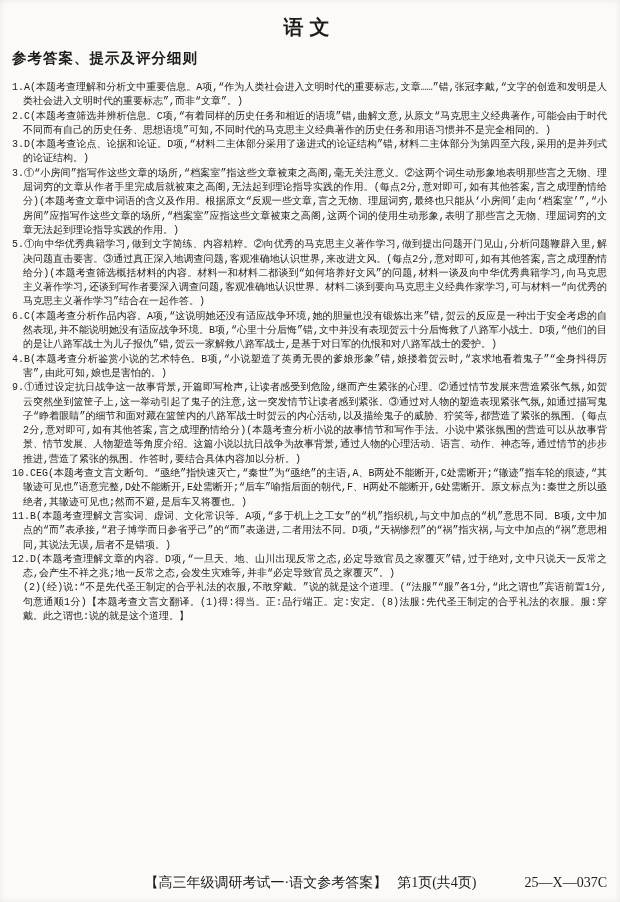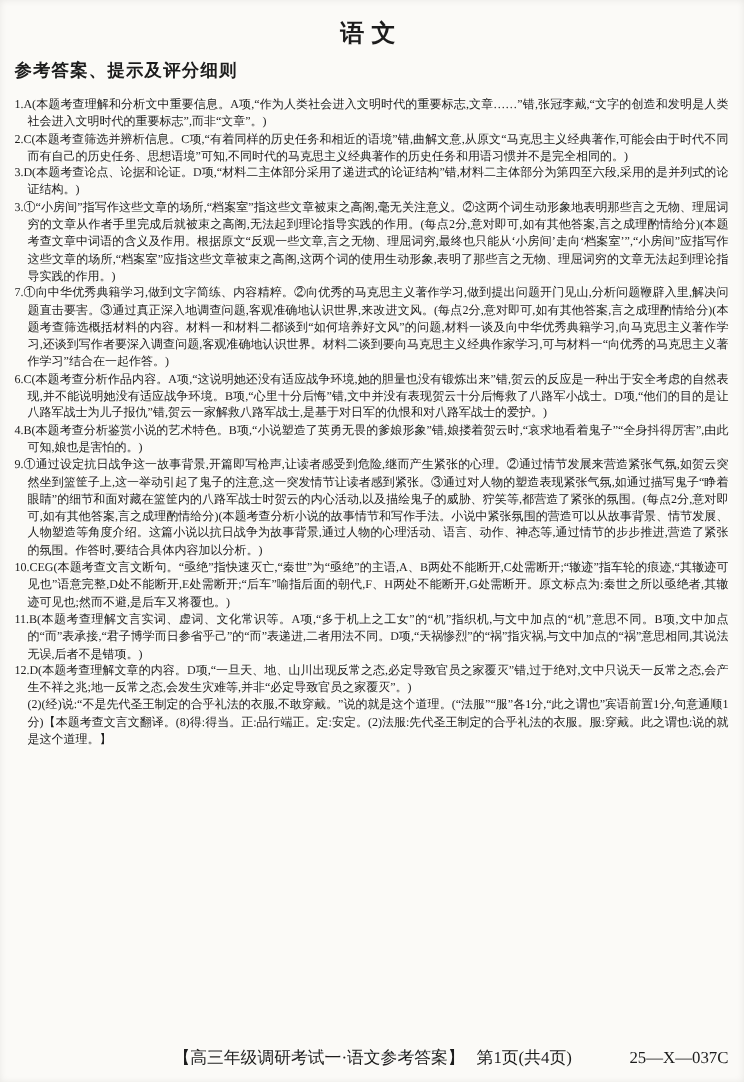--- a/index.html
+++ b/index.html
@@ -31,20 +31,21 @@
     letter-spacing: 1px;
   }
   .answers p {
     margin: 0;
     font-size: 10px;
     line-height: 14.3px;
     text-align: justify;
     padding-left: 11px;
     text-indent: -11px;
     word-break: break-all;
+    font-family: Liberation Mono, monospace;
   }
   .answers p.cont {
     text-indent: 0;
   }
   .footer {
     position: absolute;
     left: 14px;
     right: 13px;
     bottom: 13px;
     font-size: 14px;
@@ -66,27 +67,27 @@
 
 <div class="page">
   <h1 class="title">语文</h1>
   <h2 class="subtitle">参考答案、提示及评分细则</h2>
 
   <div class="answers">
     <p>1.A(本题考查理解和分析文中重要信息。A项,“作为人类社会进入文明时代的重要标志,文章……”错,张冠李戴,“文字的创造和发明是人类社会进入文明时代的重要标志”,而非“文章”。)</p>
     <p>2.C(本题考查筛选并辨析信息。C项,“有着同样的历史任务和相近的语境”错,曲解文意,从原文“马克思主义经典著作,可能会由于时代不同而有自己的历史任务、思想语境”可知,不同时代的马克思主义经典著作的历史任务和用语习惯并不是完全相同的。)</p>
     <p>3.D(本题考查论点、论据和论证。D项,“材料二主体部分采用了递进式的论证结构”错,材料二主体部分为第四至六段,采用的是并列式的论证结构。)</p>
     <p>3.①“小房间”指写作这些文章的场所,“档案室”指这些文章被束之高阁,毫无关注意义。②这两个词生动形象地表明那些言之无物、理屈词穷的文章从作者手里完成后就被束之高阁,无法起到理论指导实践的作用。(每点2分,意对即可,如有其他答案,言之成理酌情给分)(本题考查文章中词语的含义及作用。根据原文“反观一些文章,言之无物、理屈词穷,最终也只能从‘小房间’走向‘档案室’”,“小房间”应指写作这些文章的场所,“档案室”应指这些文章被束之高阁,这两个词的使用生动形象,表明了那些言之无物、理屈词穷的文章无法起到理论指导实践的作用。)</p>
-    <p>7.①向中华优秀典籍学习,做到文字简练、内容精粹。②向优秀的马克思主义著作学习,做到提出问题开门见山,分析问题鞭辟入里,解决问题直击要害。③通过真正深入地调查问题,客观准确地认识世界,来改进文风。(每点2分,意对即可,如有其他答案,言之成理酌情给分)(本题考查筛选概括材料的内容。材料一和材料二都谈到“如何培养好文风”的问题,材料一谈及向中华优秀典籍学习,向马克思主义著作学习,还谈到写作者要深入调查问题,客观准确地认识世界。材料二谈到要向马克思主义经典作家学习,可与材料一“向优秀的马克思主义著作学习”结合在一起作答。)</p>
+    <p>5.①向中华优秀典籍学习,做到文字简练、内容精粹。②向优秀的马克思主义著作学习,做到提出问题开门见山,分析问题鞭辟入里,解决问题直击要害。③通过真正深入地调查问题,客观准确地认识世界,来改进文风。(每点2分,意对即可,如有其他答案,言之成理酌情给分)(本题考查筛选概括材料的内容。材料一和材料二都谈到“如何培养好文风”的问题,材料一谈及向中华优秀典籍学习,向马克思主义著作学习,还谈到写作者要深入调查问题,客观准确地认识世界。材料二谈到要向马克思主义经典作家学习,可与材料一“向优秀的马克思主义著作学习”结合在一起作答。)</p>
     <p>6.C(本题考查分析作品内容。A项,“这说明她还没有适应战争环境,她的胆量也没有锻炼出来”错,贺云的反应是一种出于安全考虑的自然表现,并不能说明她没有适应战争环境。B项,“心里十分后悔”错,文中并没有表现贺云十分后悔救了八路军小战士。D项,“他们的目的是让八路军战士为儿子报仇”错,贺云一家解救八路军战士,是基于对日军的仇恨和对八路军战士的爱护。)</p>
     <p>4.B(本题考查分析鉴赏小说的艺术特色。B项,“小说塑造了英勇无畏的爹娘形象”错,娘搂着贺云时,“哀求地看着鬼子”“全身抖得厉害”,由此可知,娘也是害怕的。)</p>
     <p>9.①通过设定抗日战争这一故事背景,开篇即写枪声,让读者感受到危险,继而产生紧张的心理。②通过情节发展来营造紧张气氛,如贺云突然坐到篮筐子上,这一举动引起了鬼子的注意,这一突发情节让读者感到紧张。③通过对人物的塑造表现紧张气氛,如通过描写鬼子“睁着眼睛”的细节和面对藏在篮筐内的八路军战士时贺云的内心活动,以及描绘鬼子的威胁、狞笑等,都营造了紧张的氛围。(每点2分,意对即可,如有其他答案,言之成理酌情给分)(本题考查分析小说的故事情节和写作手法。小说中紧张氛围的营造可以从故事背景、情节发展、人物塑造等角度介绍。这篇小说以抗日战争为故事背景,通过人物的心理活动、语言、动作、神态等,通过情节的步步推进,营造了紧张的氛围。作答时,要结合具体内容加以分析。)</p>
     <p>10.CEG(本题考查文言文断句。“亟绝”指快速灭亡,“秦世”为“亟绝”的主语,A、B两处不能断开,C处需断开;“辙迹”指车轮的痕迹,“其辙迹可见也”语意完整,D处不能断开,E处需断开;“后车”喻指后面的朝代,F、H两处不能断开,G处需断开。原文标点为:秦世之所以亟绝者,其辙迹可见也;然而不避,是后车又将覆也。)</p>
     <p>11.B(本题考查理解文言实词、虚词、文化常识等。A项,“多于机上之工女”的“机”指织机,与文中加点的“机”意思不同。B项,文中加点的“而”表承接,“君子博学而日参省乎己”的“而”表递进,二者用法不同。D项,“天祸惨烈”的“祸”指灾祸,与文中加点的“祸”意思相同,其说法无误,后者不是错项。)</p>
     <p>12.D(本题考查理解文章的内容。D项,“一旦天、地、山川出现反常之态,必定导致官员之家覆灭”错,过于绝对,文中只说天一反常之态,会产生不祥之兆;地一反常之态,会发生灾难等,并非“必定导致官员之家覆灭”。)</p>
-    <p class="cont">(2)(经)说:“不是先代圣王制定的合乎礼法的衣服,不敢穿戴。”说的就是这个道理。(“法服”“服”各1分,“此之谓也”宾语前置1分,句意通顺1分)【本题考查文言文翻译。(8)得:得当。正:品行端正。定:安定。(2)法服:先代圣王制定的合乎礼法的衣服。服:穿戴。此之谓也:说的就是这个道理。】</p>
+    <p class="cont">(2)(经)说:“不是先代圣王制定的合乎礼法的衣服,不敢穿戴。”说的就是这个道理。(“法服”“服”各1分,“此之谓也”宾语前置1分,句意通顺1分)【本题考查文言文翻译。(1)得:得当。正:品行端正。定:安定。(8)法服:先代圣王制定的合乎礼法的衣服。服:穿戴。此之谓也:说的就是这个道理。】</p>
   </div>
 
   <div class="footer">
     <span>【高三年级调研考试一·语文参考答案】</span><span class="footer-page">第1页(共4页)</span>
     <span class="footer-code">25—X—037C</span>
   </div>
 </div>
 
 </body></html>

